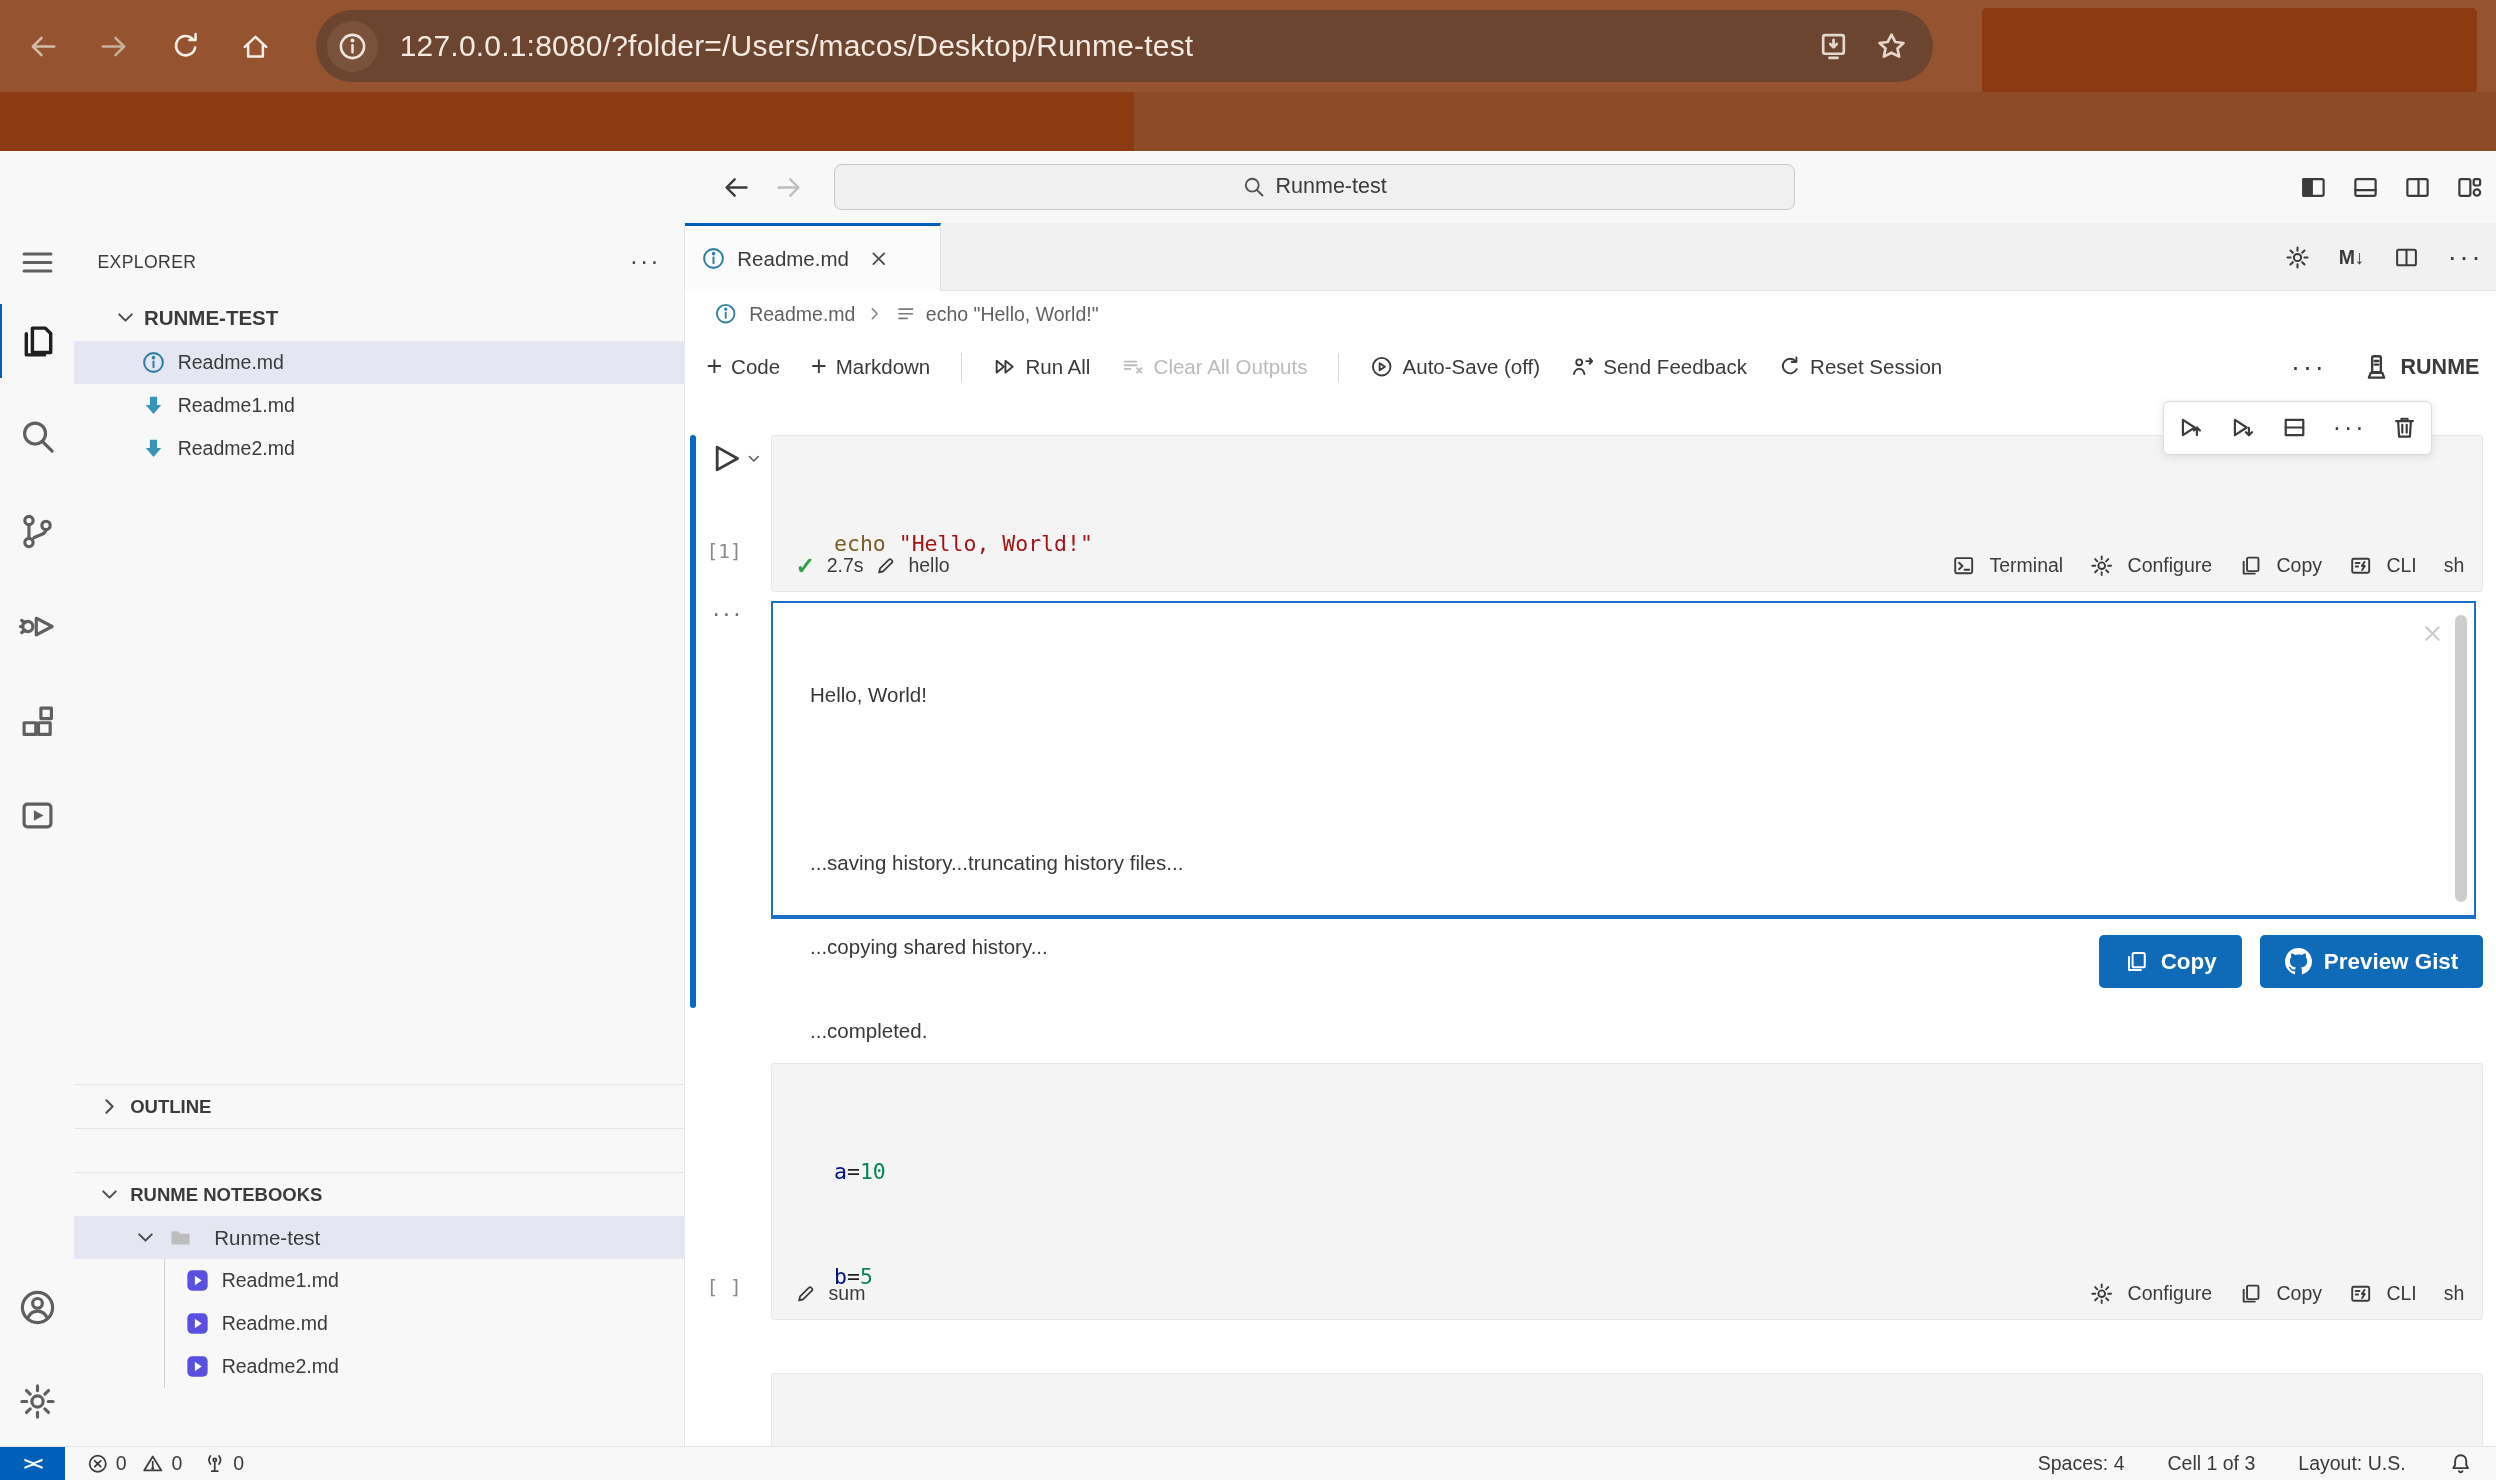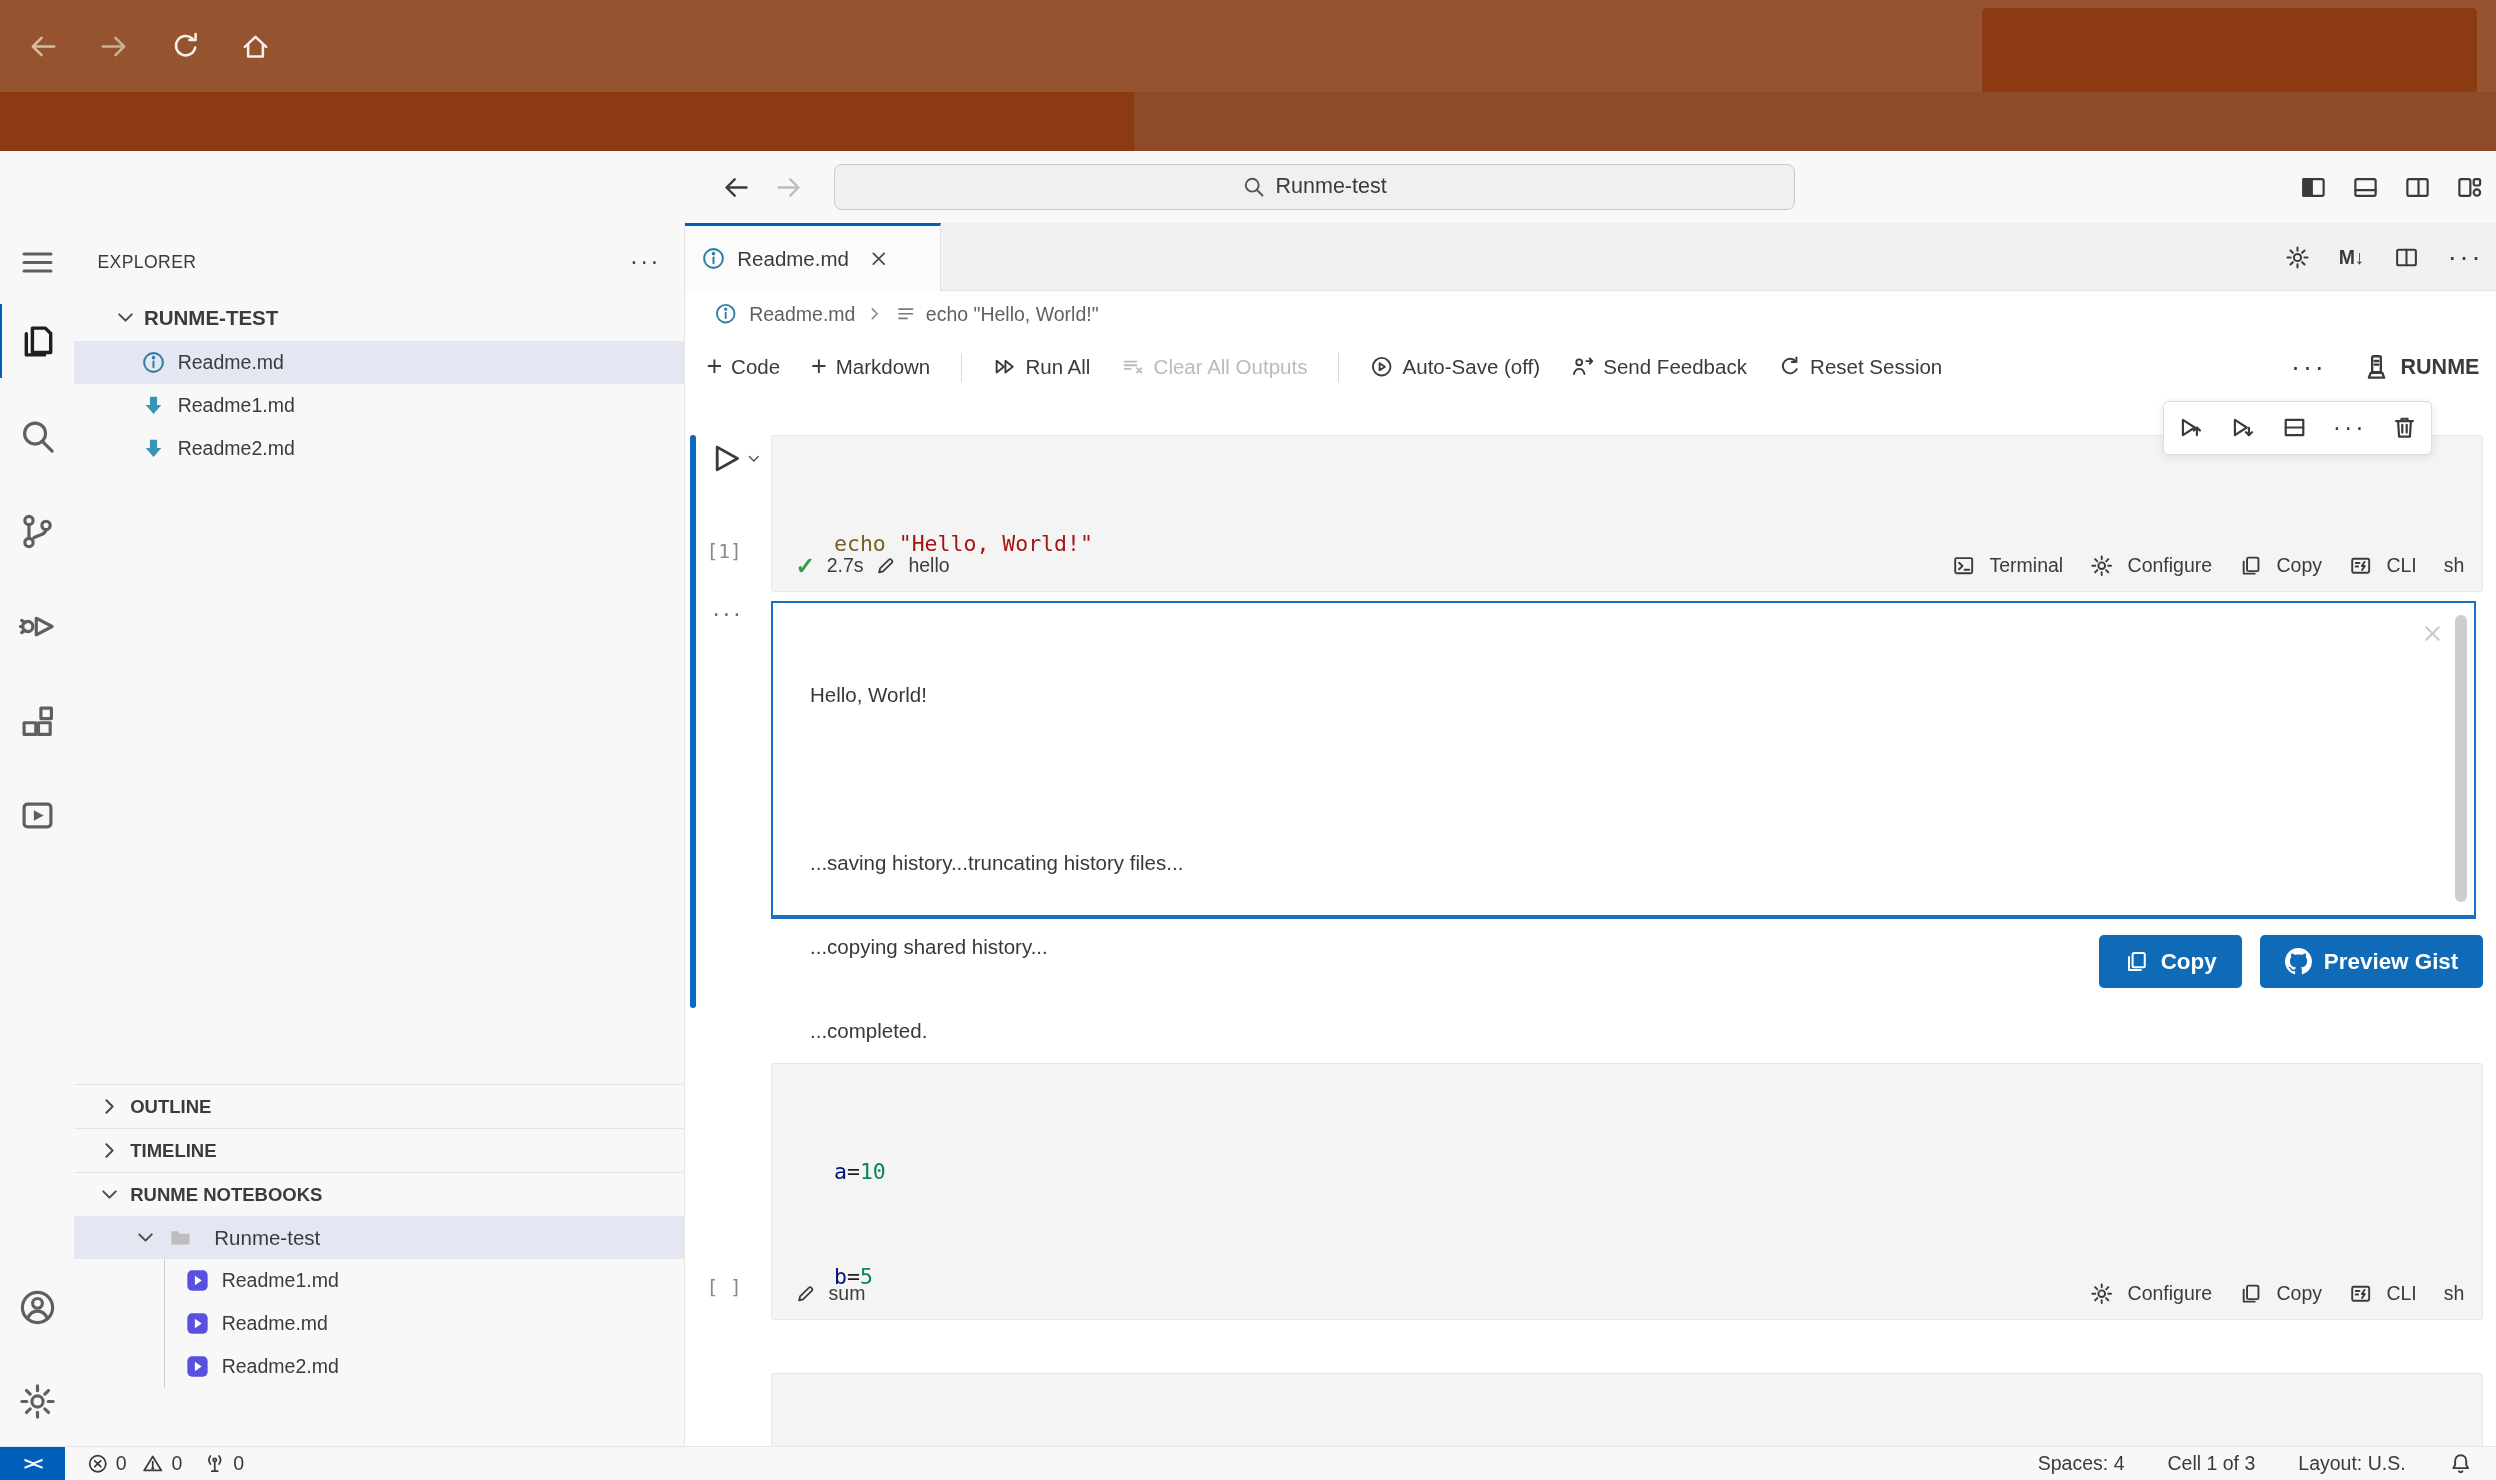--- a/index.html
+++ b/index.html
@@ -157,20 +157,40 @@
             <path d="M13 8.5A5 5 0 1 1 11.6 4"></path>
             <path d="M13.2 1.5v3.2H10"></path>
           </svg>
       </div>
       <div class="nav-btn b-home">
         <svg class="ic" viewBox="0 0 16 16">
             <path d="M2.5 8.2L8 3l5.5 5.2"></path>
             <path d="M4.2 7.2v6h7.6v-6"></path>
           </svg>
       </div>
+      <div class="url-pill">
+        <div class="url-chip">
+          <svg class="ic" viewBox="0 0 16 16">
+              <circle cx="8" cy="8" r="6"></circle>
+              <path d="M8 7.4V11"></path>
+              <circle cx="8" cy="4.9" r=".4" fill="currentColor"></circle>
+            </svg>
+        </div>
+        <div class="url-text">127.0.0.1:8080/?folder=/Users/macos/Desktop/Runme-test</div>
+        <div class="pill-icons">
+          <svg class="ic" viewBox="0 0 16 16">
+              <rect x="3" y="2.5" width="10" height="9" rx="1"></rect>
+              <path d="M8 4.8v3.4M6.4 6.8L8 8.4l1.6-1.6"></path>
+              <path d="M6 13.5h4"></path>
+            </svg>
+          <svg class="ic" viewBox="0 0 16 16">
+              <path d="M8 2.2l1.8 3.6 4 .5-2.9 2.7.8 3.9L8 11l-3.7 1.9.8-3.9L2.2 6.3l4-.5z"></path>
+            </svg>
+        </div>
+      </div>
       <div class="chrome-red-block"></div>
     </div>
     <div class="browser-band">
       <div class="band-left"></div>
     </div>
   </div>
 
   <div class="vscode">
 
     <div class="titlebar">
@@ -311,26 +331,20 @@
         </div>
 
         <div class="sect-border" style="top:861px"></div>
         <div class="tree-row" style="top:862px; padding-left:23.4px; gap:7.8px">
           <svg class="ic chev" viewBox="0 0 16 16">
               <path d="M6 4l4 4-4 4"></path>
             </svg>
           <span class="sect-label">OUTLINE</span>
         </div>
         <div class="sect-border" style="top:905px"></div>
-        <div class="tree-row" style="top:906px; padding-left:23.4px; gap:7.8px">
-          <svg class="ic chev" viewBox="0 0 16 16">
-              <path d="M6 4l4 4-4 4"></path>
-            </svg>
-          <span class="sect-label">TIMELINE</span>
-        </div>
         <div class="sect-border" style="top:949px"></div>
         <div class="tree-row" style="top:950px; padding-left:23.4px; gap:7.8px">
           <svg class="ic chev" viewBox="0 0 16 16">
               <path d="M4 6l4 4 4-4"></path>
             </svg>
           <span class="sect-label">RUNME NOTEBOOKS</span>
         </div>
 
         <div class="tree-row sel" style="top:993px; padding-left:59px; gap:9.8px">
           <svg class="ic chev" viewBox="0 0 16 16">

